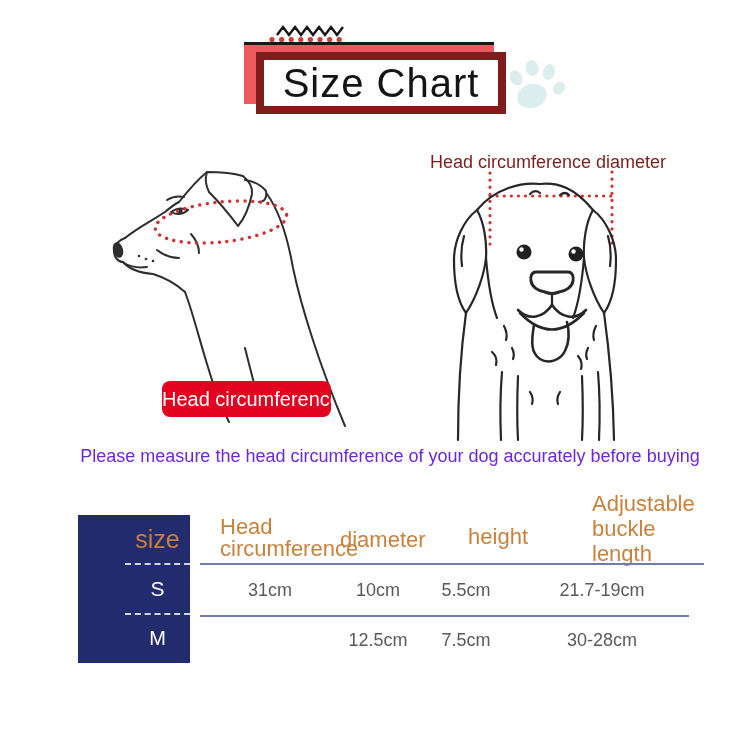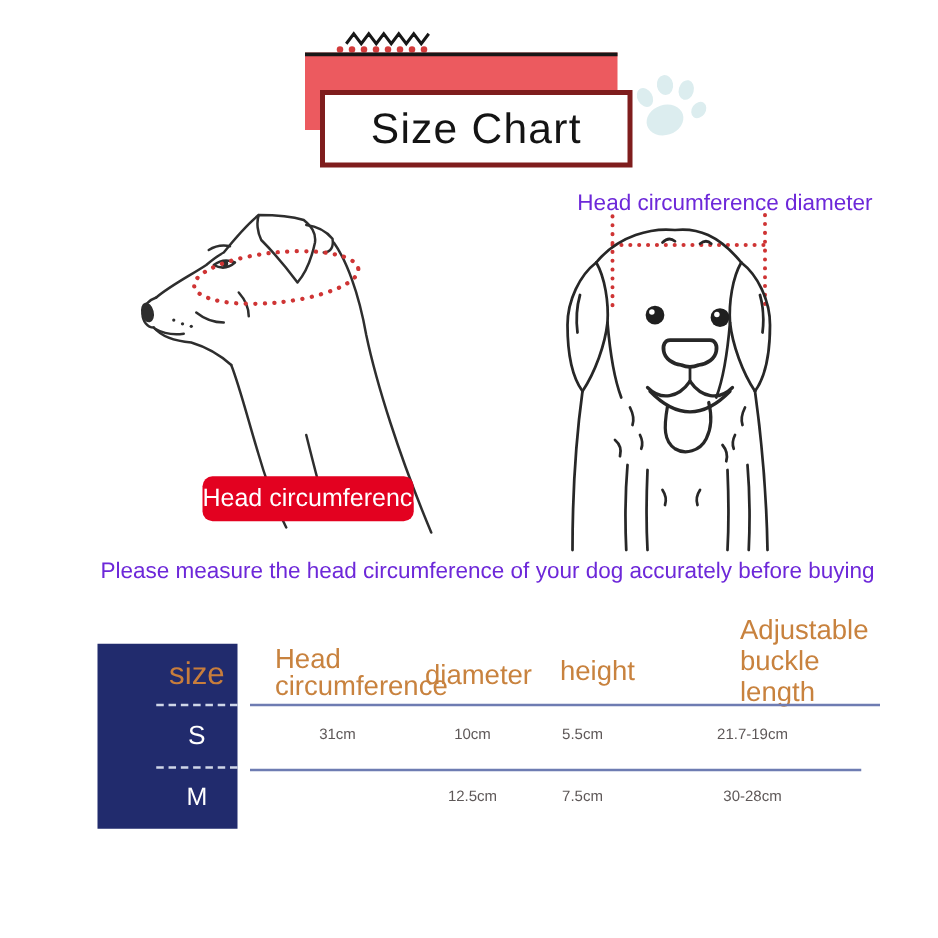--- a/index.html
+++ b/index.html
@@ -10,40 +10,40 @@
   }
   .abs { position:absolute; }
 
   
   .title-red-box {
     left:244px; top:42px; width:250px; height:62px;
     background:#ec5a5f; border-top:3px solid #171717;
   }
   .title-white-box {
     left:256px; top:52px; width:250px; height:62px;
-    background:#ffffff; border:4px solid #7f1d1d;
+    background:#ffffff; border:8px solid #7f1d1d;
     display:flex; align-items:center; justify-content:center;
-    font-size:34px; color:#141414; letter-spacing:1px; white-space:nowrap;margin-top:20px;
+    font-size:40px; color:#141414; letter-spacing:1px; white-space:nowrap;
   }
   .zigzag { left:276px; top:24px; }
   .dots-row { left:268px; top:35px; }
   .paw { left:506px; top:56px; }
 
   
   .dog-left-svg  { left:95px;  top:150px; }
   .dog-right-svg { left:430px; top:160px; }
   .label-left {
     left:162px; top:381px; width:169px; height:36px;
     background:#e30120; border-radius:8px; color:#ffffff;
     font-size:20px; line-height:36px; text-align:center;
     white-space:nowrap; overflow:hidden;
   }
   .label-right {
-    left:418px; top:152px; width:280px; text-align:right;
-    font-size:18px; color:#6d28d9; white-space:nowrap;
+    left:430px; top:152px; width:280px; text-align:left;
+    font-size:18px; color:#7f1d1d; white-space:nowrap;
   }
 
   
   .notice {
     left:30px; top:446px; width:720px; text-align:center;
     font-size:18px; color:#6d28d9; white-space:nowrap;
   }
 
   
   .size-col {
@@ -54,28 +54,28 @@
     display:flex; align-items:center; justify-content:center; color:#ffffff;
   }
   .cell-corner { height:50px; font-size:25px; color:#c87d3c !important;
                  border-bottom:2px dashed #cfd6e8; }
   .cell-s { height:50px; font-size:21px; border-bottom:2px dashed #cfd6e8; }
   .cell-m { height:46px; font-size:20px; }
 
   .th { color:#c8823e; font-size:22px; }
   .th-col0 { left:220px; top:516px; width:140px; line-height:22px; text-align:left; }
   .th-col1 { left:340px; top:527px; width:96px;  text-align:left; }
-  .th-col2 { left:448px; top:524px; width:80px;  text-align:left; }
+  .th-col2 { left:448px; top:524px; width:80px;  text-align:right; }
   .th-col3 { left:592px; top:491px; width:112px; line-height:25px; text-align:left; }
 
   .rule { height:2px; background:#6e7cb2; }
   .rule-1 { left:200px; top:563px; width:504px; }
   .rule-2 { left:200px; top:615px; width:489px; }
 
-  .td { font-size:12px; color:#5e5858; text-align:center; white-space:nowrap; }
+  .td { font-size:18px; color:#5e5858; text-align:center; white-space:nowrap; }
   .row-s { top:580px; }
   .row-m { top:630px; }
   .td-c0 { left:205px; width:130px; }
   .td-c1 { left:330px; width:96px; }
   .td-c2 { left:418px; width:96px; }
   .td-c3 { left:532px; width:140px; }
 
   svg { display:block; }
 </style>
 </head>

